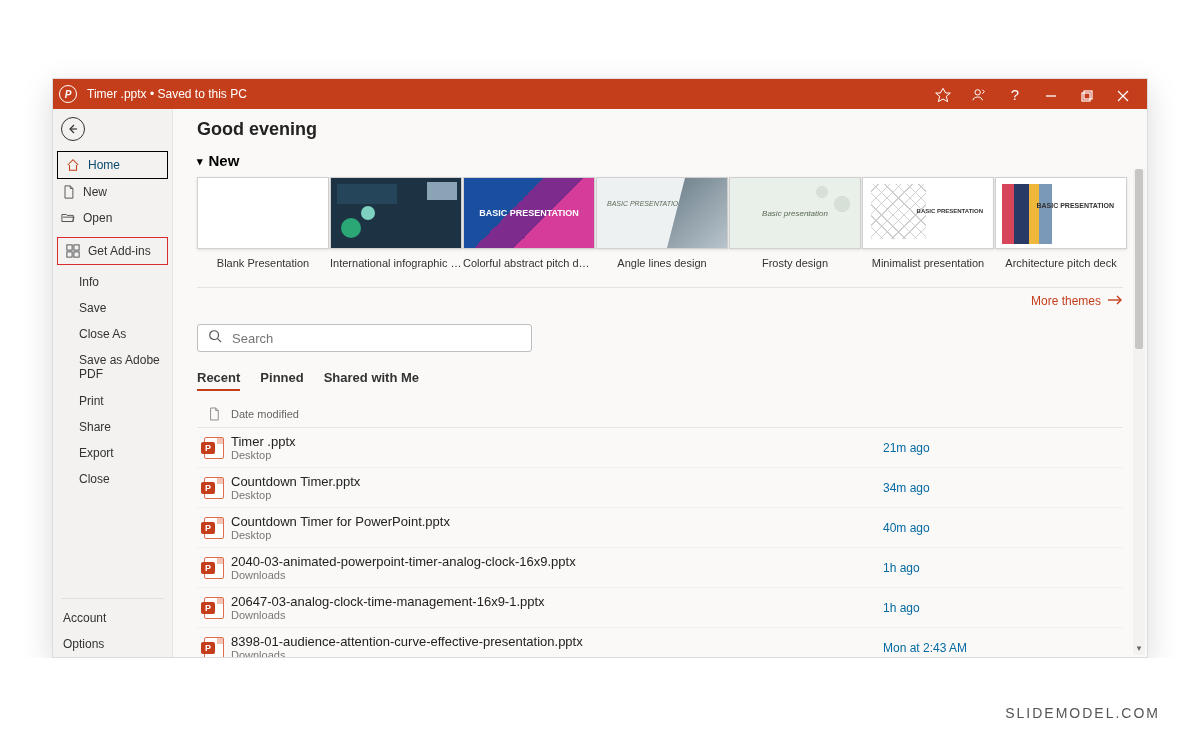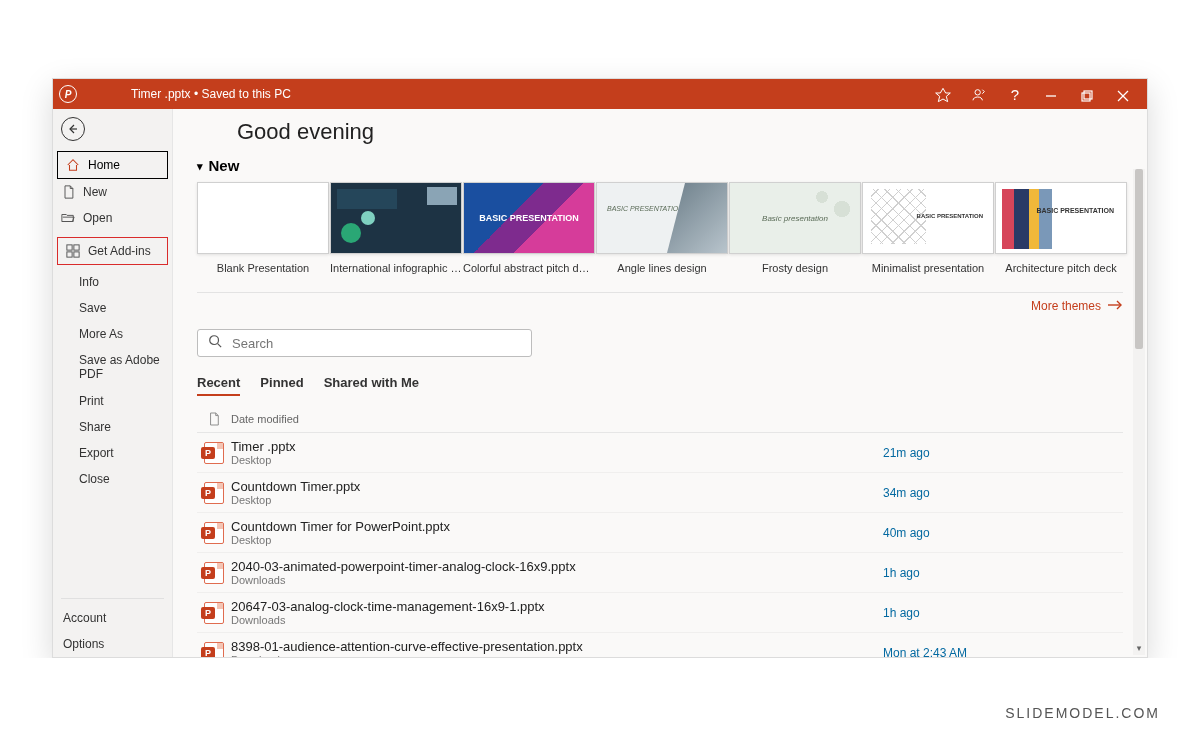--- a/index.html
+++ b/index.html
@@ -26,21 +26,21 @@
     font-size: 12px;
     padding: 0 6px;
   }
   .titlebar .appicon {
     width: 18px; height: 18px;
     border: 1.2px solid #fff; border-radius: 50%;
     display: flex; align-items: center; justify-content: center;
     font-size: 10px; font-weight: bold; font-style: italic;
     margin-right: 10px;
   }
-  .titlebar .doc { font-size: 12px; margin-left: 44px; }
+  .titlebar .doc { font-size: 12px; }
   .titlebar .spacer { flex: 1; }
   .titlebar .tbtn { width: 36px; text-align: center; font-size: 15px; cursor: pointer; }
   .titlebar .tbtn svg { vertical-align: middle; }
 
   .body-area { flex: 1; display: flex; min-height: 0; }
 
   
   .sidebar {
     width: 120px;
     background: #f3f2f1;
@@ -58,35 +58,35 @@
   }
   .nav-item {
     display: flex; align-items: center;
     padding: 6px 8px;
     cursor: pointer;
     gap: 8px;
     color: #333;
   }
   .nav-item.no-icon { padding-left: 26px; }
   .nav-item .ico { width: 14px; display: flex; justify-content: center; }
-  .nav-item.home-active { color: #000000; align-items: center; }
+  .nav-item.home-active { color: #0c4a6e; align-items: center; }
   .nav-box-home { border: 1px solid #000; margin: 0 4px 0 4px; }
   .nav-box-addins { border: 1.5px solid #d92b2b; margin: 6px 4px 4px 4px; }
   .nav-spacer { flex: 1; }
   .sidebar-bottom { border-top: 1px solid #e0e0e0; padding-top: 6px; margin: 0 8px; }
 
   
   .main {
     flex: 1;
     background: #faf9f8;
     padding: 10px 24px 0 24px;
     overflow: hidden;
     position: relative;
   }
-  .main h1 { font-size: 22px; font-weight: 400; color: #222; margin-bottom: 12px; margin-left: 40px; }
+  .main h1 { font-size: 18px; font-weight: 700; color: #222; margin-bottom: 12px; }
   .section-head {
     display: flex; align-items: center; gap: 6px;
     font-size: 15px; font-weight: 600; margin-bottom: 8px;
     cursor: pointer;
   }
   .chev { font-size: 11px; transform: translateY(1px); }
 
   .templates {
     display: flex; gap: 16px; margin-bottom: 6px;
   }
@@ -271,21 +271,21 @@
         </div>
       </div>
 
       <div class="nav-item no-icon">
           <span>Info</span>
         </div>
       <div class="nav-item no-icon">
           <span>Save</span>
         </div>
       <div class="nav-item no-icon">
-          <span>More As</span>
+          <span>Close As</span>
         </div>
       <div class="nav-item no-icon" style="line-height:1.2">
           <span>Save as Adobe PDF</span>
         </div>
       <div class="nav-item no-icon">
           <span>Print</span>
         </div>
       <div class="nav-item no-icon">
           <span>Share</span>
         </div>

